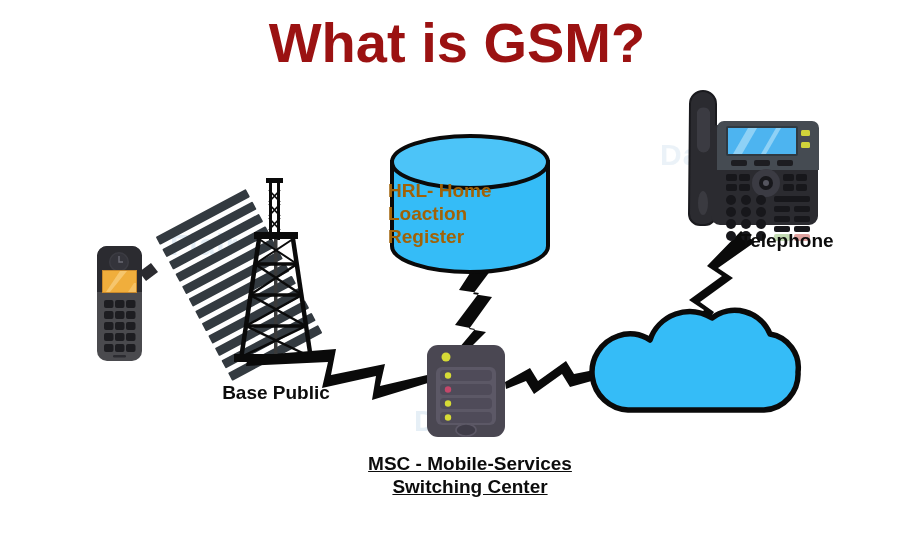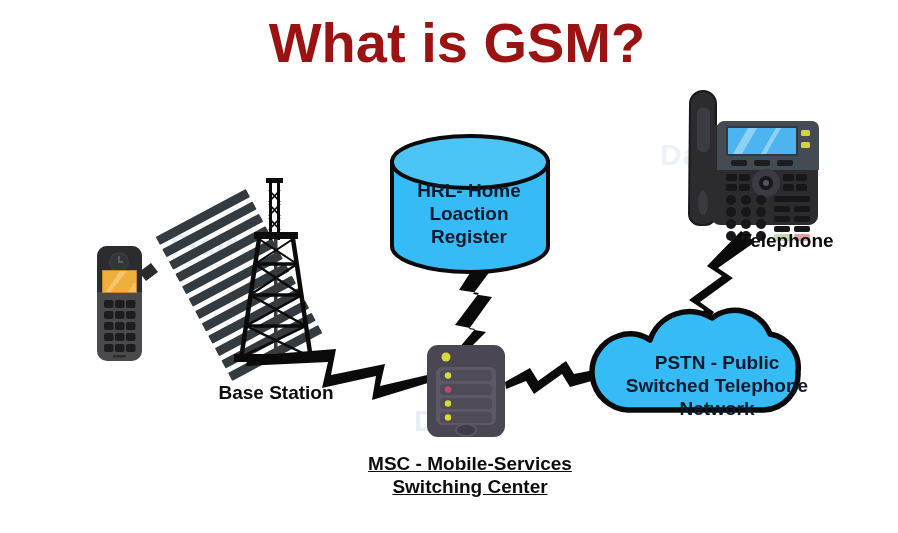--- a/index.html
+++ b/index.html
@@ -41,22 +41,22 @@
   #cap-msc{left:330px;top:452px;width:280px;text-decoration:underline;}
   #cap-tel{left:740px;top:229px;width:160px;text-align:left;}
 
   
   svg.layer{position:absolute;left:0;top:0;width:898px;height:533px;overflow:visible;}
   svg.layer *{shape-rendering:geometricPrecision;}
 
   
   .shape-text{
     position:absolute;
-    text-align:center;
-    color:#0f172a;
+    text-align:left;
+    color:#a16207;
     font-weight:bold;
     font-family:"Liberation Sans", sans-serif;
     line-height:1.2;
     white-space:pre-line;
     pointer-events:none;
   }
   #hlr-text{left:388px;top:180px;width:162px;font-size:19px;}
   #pstn-text{left:608px;top:352px;width:218px;font-size:19px;}
 
   
@@ -263,25 +263,22 @@
       </g>
       <rect x="774" y="234" width="16" height="7" rx="2" fill="#c4dcb4"></rect>
       <rect x="794" y="234" width="16" height="7" rx="2" fill="#e0a3a0"></rect>
     </g>
   </svg>
 
   <div class="shape-text" id="hlr-text">HRL- Home
 Loaction
 Register</div>
 
-  <div class="shape-text" id="pstn-text">PSTN - Public
-Switched Telephone
-Network</div>
-
-
-  <div class="caption" id="cap-base">Base Station</div>
+
+
+  <div class="caption" id="cap-base">Base Public</div>
 
   <div class="caption" id="cap-msc">MSC - Mobile-Services
 Switching Center</div>
 
   <div class="caption" id="cap-tel">Telephone</div>
 
 </div>
 
 </body></html>

